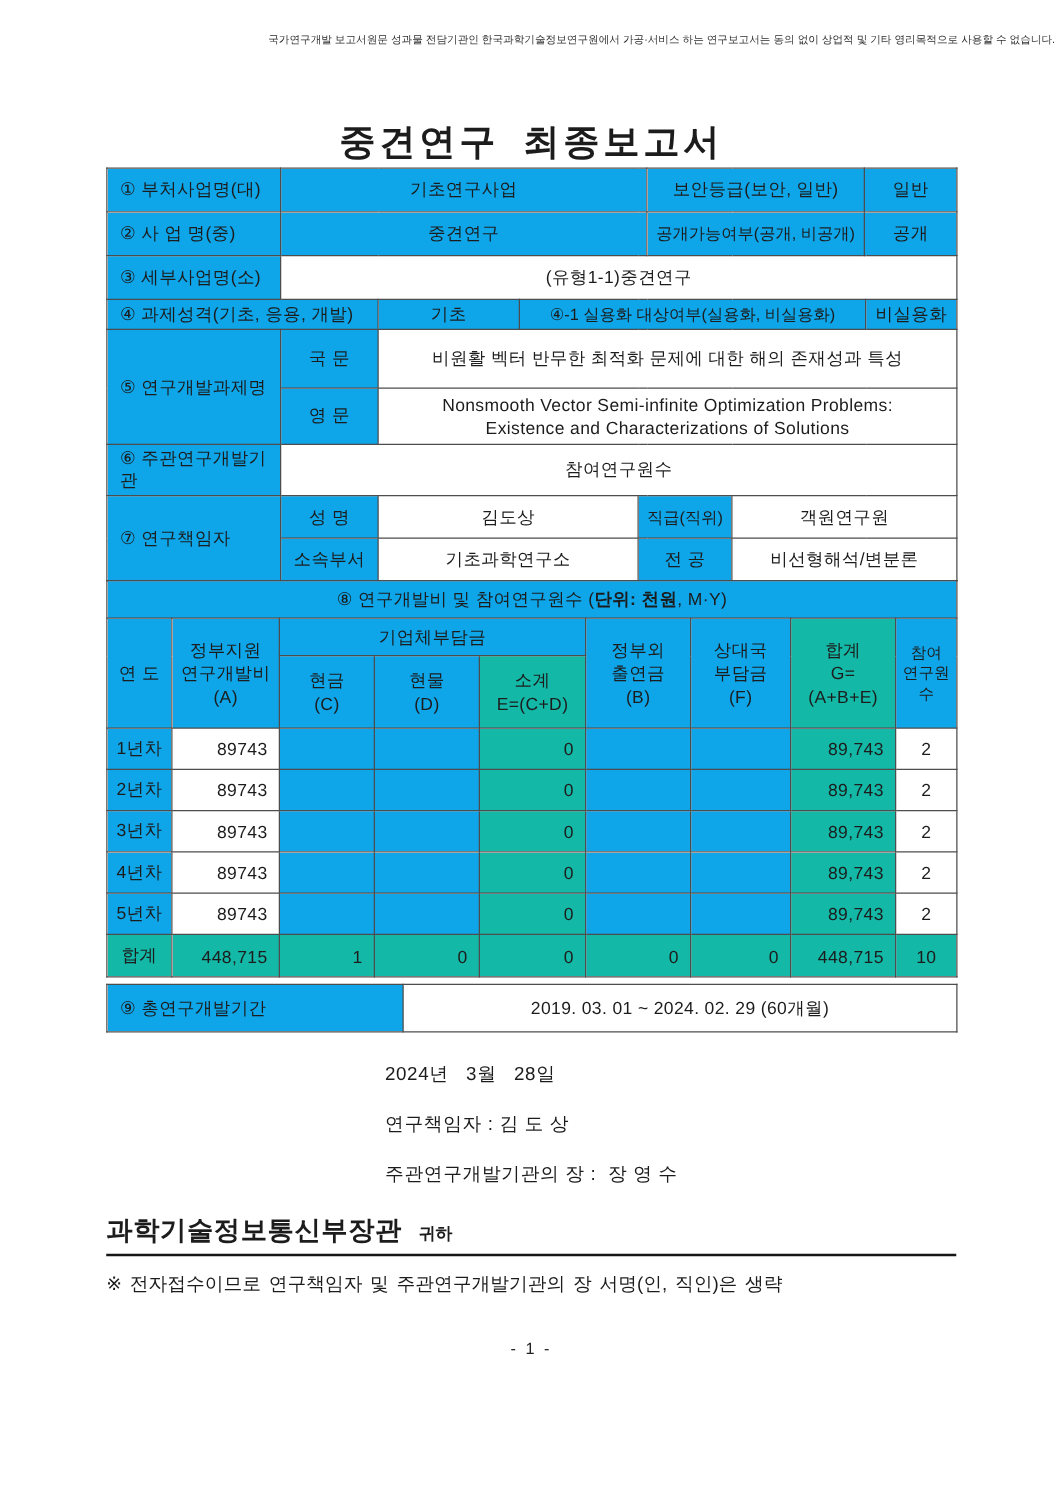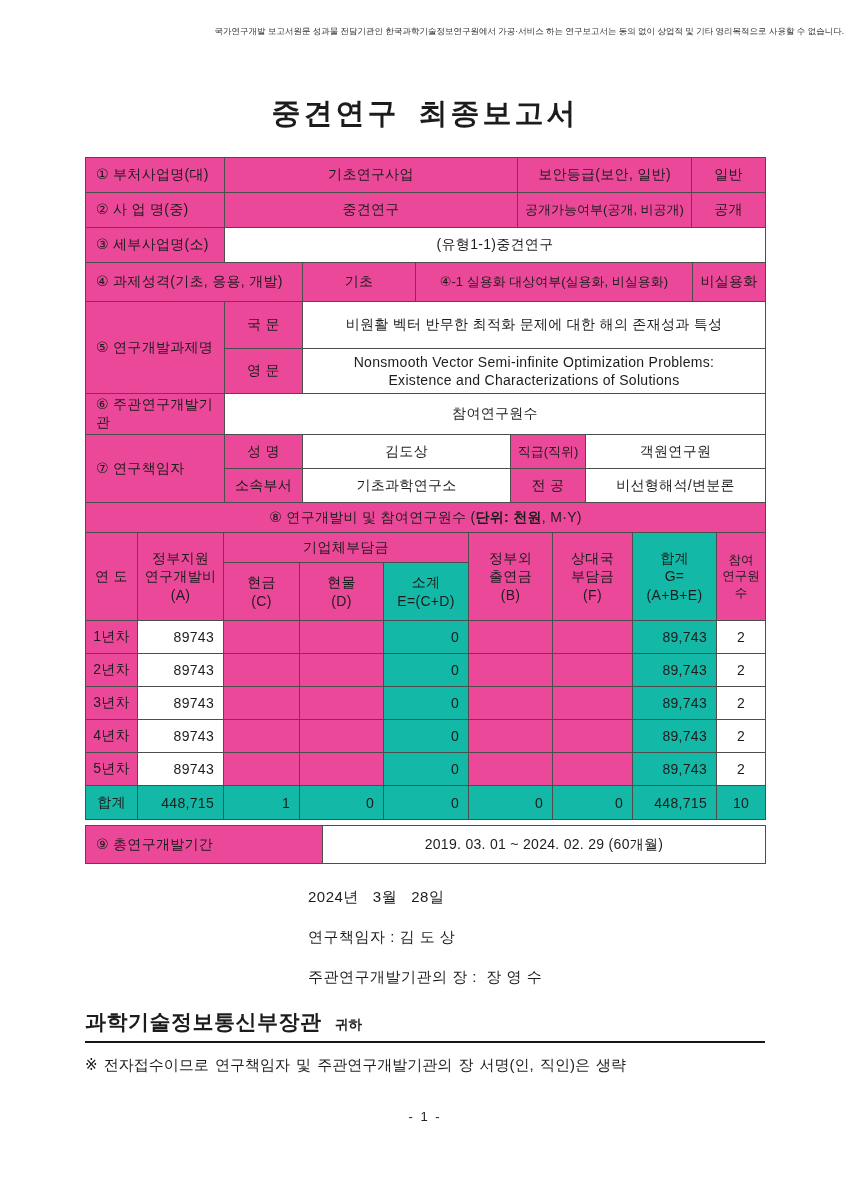--- a/index.html
+++ b/index.html
@@ -10,31 +10,31 @@
     color:#1c1c1c;
     position:relative;
   }
   .disclaimer {
     position:absolute; top:26px; right:5px;
     font-size:8.5px; color:#2e2e2e; letter-spacing:0px;
   }
   .page { padding:94px 84px 0 85px; }
   .title {
     text-align:center; font-size:29px; font-weight:bold;
-    letter-spacing:3px; word-spacing:8px; margin-bottom:23px;
+    letter-spacing:3px; word-spacing:8px; 
   }
   table.tbl {
     border-collapse:collapse; table-layout:fixed; width:680px;
   }
   table.tbl td {
     border:1px solid #4d4d4d;
     font-size:14px; text-align:center; vertical-align:middle;
     padding:2px 4px; overflow:hidden; letter-spacing:0.3px;
   }
-  .gray   { background:#ec4899; }
+  .gray   { background:#0ea5e9; }
   .orange { background:#14b8a6; }
   .lbl    { text-align:left !important; padding-left:10px !important; }
   .num    { text-align:right !important; padding-right:9px !important; }
   .preline{ white-space:pre-line; line-height:1.3; }
   .fit13  { font-size:13px !important; letter-spacing:0 !important; }
   .budget-table td { font-size:13px; }
   .budget-table td.data { font-size:14px; }
   .budget-table td.small { font-size:12.5px; letter-spacing:0 !important; }
   .budget-table { margin-top:-1px; }
   .section-title { font-size:14px; }
@@ -84,21 +84,21 @@
     <tr style="height:35px">
       <td class="gray lbl">② 사 업 명(중)</td>
       <td class="gray" colspan="4">중견연구</td>
       <td class="gray fit13" colspan="2">공개가능여부(공개, 비공개)</td>
       <td class="gray" colspan="2">공개</td>
     </tr>
     <tr style="height:35px">
       <td class="gray lbl">③ 세부사업명(소)</td>
       <td colspan="8">(유형1-1)중견연구</td>
     </tr>
-    <tr style="height:39px">
+    <tr style="height:24px">
       <td class="gray lbl" colspan="2">④ 과제성격(기초, 응용, 개발)</td>
       <td class="gray">기초</td>
       <td class="gray fit13" colspan="5">④-1 실용화 대상여부(실용화, 비실용화)</td>
       <td class="gray">비실용화</td>
     </tr>
     <tr style="height:47px">
       <td class="gray lbl" rowspan="2">⑤ 연구개발과제명</td>
       <td class="gray">국 문</td>
       <td colspan="7">비원활 벡터 반무한 최적화 문제에 대한 해의 존재성과 특성</td>
     </tr>

